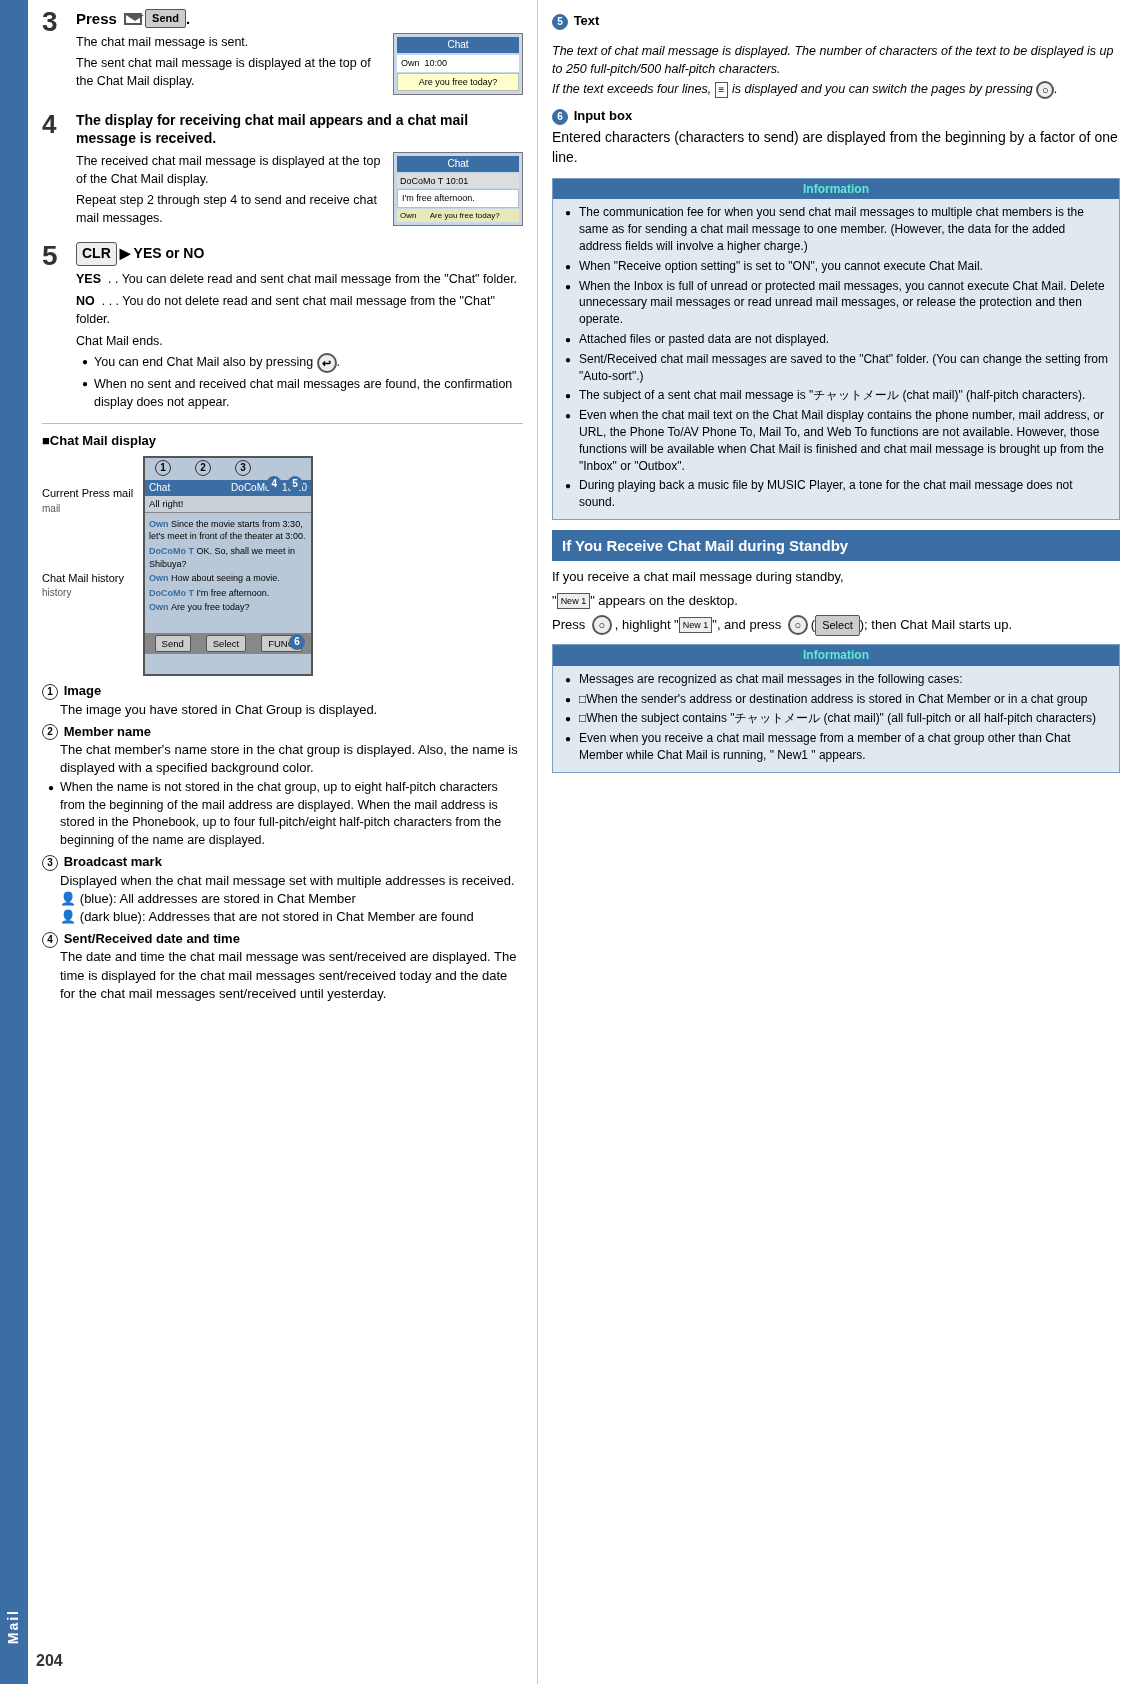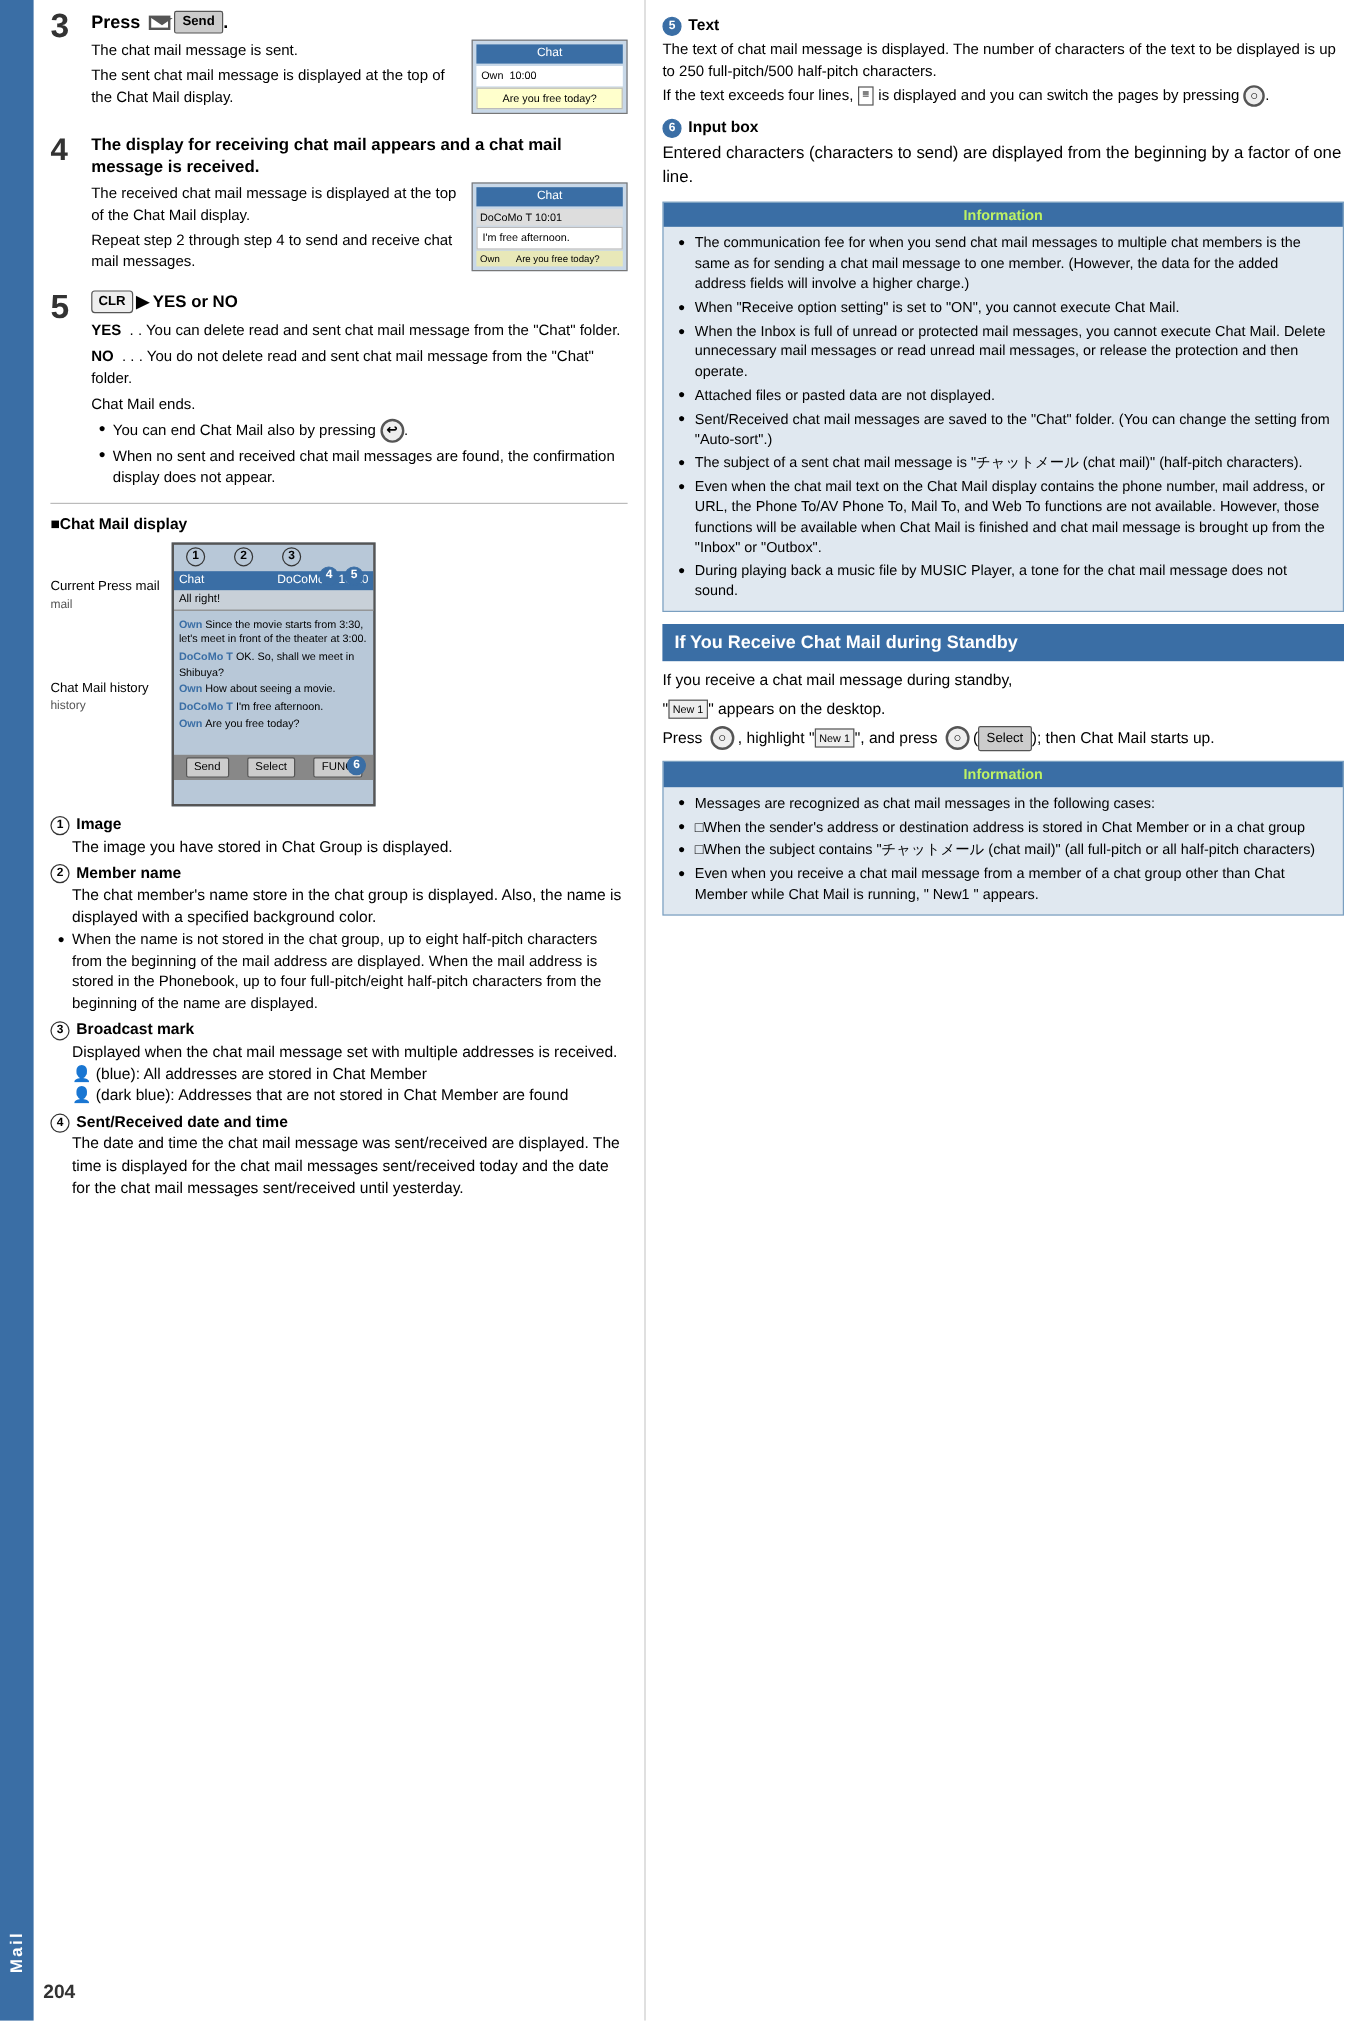--- a/index.html
+++ b/index.html
@@ -87,21 +87,21 @@
       font-size: 12.5px;
       line-height: 1.45;
     }
 
     
     .btn-inline {
       display: inline-block;
       border: 1px solid #555;
       background: #eee;
       padding: 1px 5px;
-      font-size: 11px;
+      font-size: 14px;
       font-weight: bold;
       border-radius: 3px;
       vertical-align: middle;
       text-align: right;
     }
 
     .btn-send {
       display: inline-block;
       border: 1px solid #555;
       background: #ccc;
@@ -147,21 +147,21 @@
     
     .info-box {
       background: #e0e8f0;
       border: 1px solid #7a9fc0;
       padding: 5px 8px;
       margin: 8px 0;
     }
 
     .info-box-title {
       background: #3a6ea5;
-      color: #bef264;
+      color: #5eead4;
       font-size: 12px;
       font-weight: bold;
       padding: 2px 8px;
       margin: -5px -8px 5px -8px;
       text-align: center;
     }
 
     .info-box ul {
       list-style: none;
       padding-left: 4px;
@@ -466,21 +466,21 @@
 
       <div class="page-number">204</div>
 
     </div>
 
     <div class="right-column">
 
       <div class="sub-item">
         <span class="circle-num" style="background:#3a6ea5;color:white;border-color:#3a6ea5;">5</span>
         <strong>Text</strong>
-        <div style="margin-top:3px;font-size:12.5px;">
+        <div style="margin-top:13px;font-size:12.5px;font-style:italic;">
           <p>The text of chat mail message is displayed. The number of characters of the text to be displayed is up to 250 full-pitch/500 half-pitch characters.</p>
           <p>
             <span>If the text exceeds four lines,</span>
             <span style="display:inline-block;border:1px solid #555;padding:0 3px;font-size:10px;vertical-align:middle;">≡</span>
             <span>is displayed and you can switch the pages by pressing</span>
             <span class="circle-icon" style="width:18px;height:18px;line-height:14px;">○</span>.
           </p>
         </div>
       </div>
 

